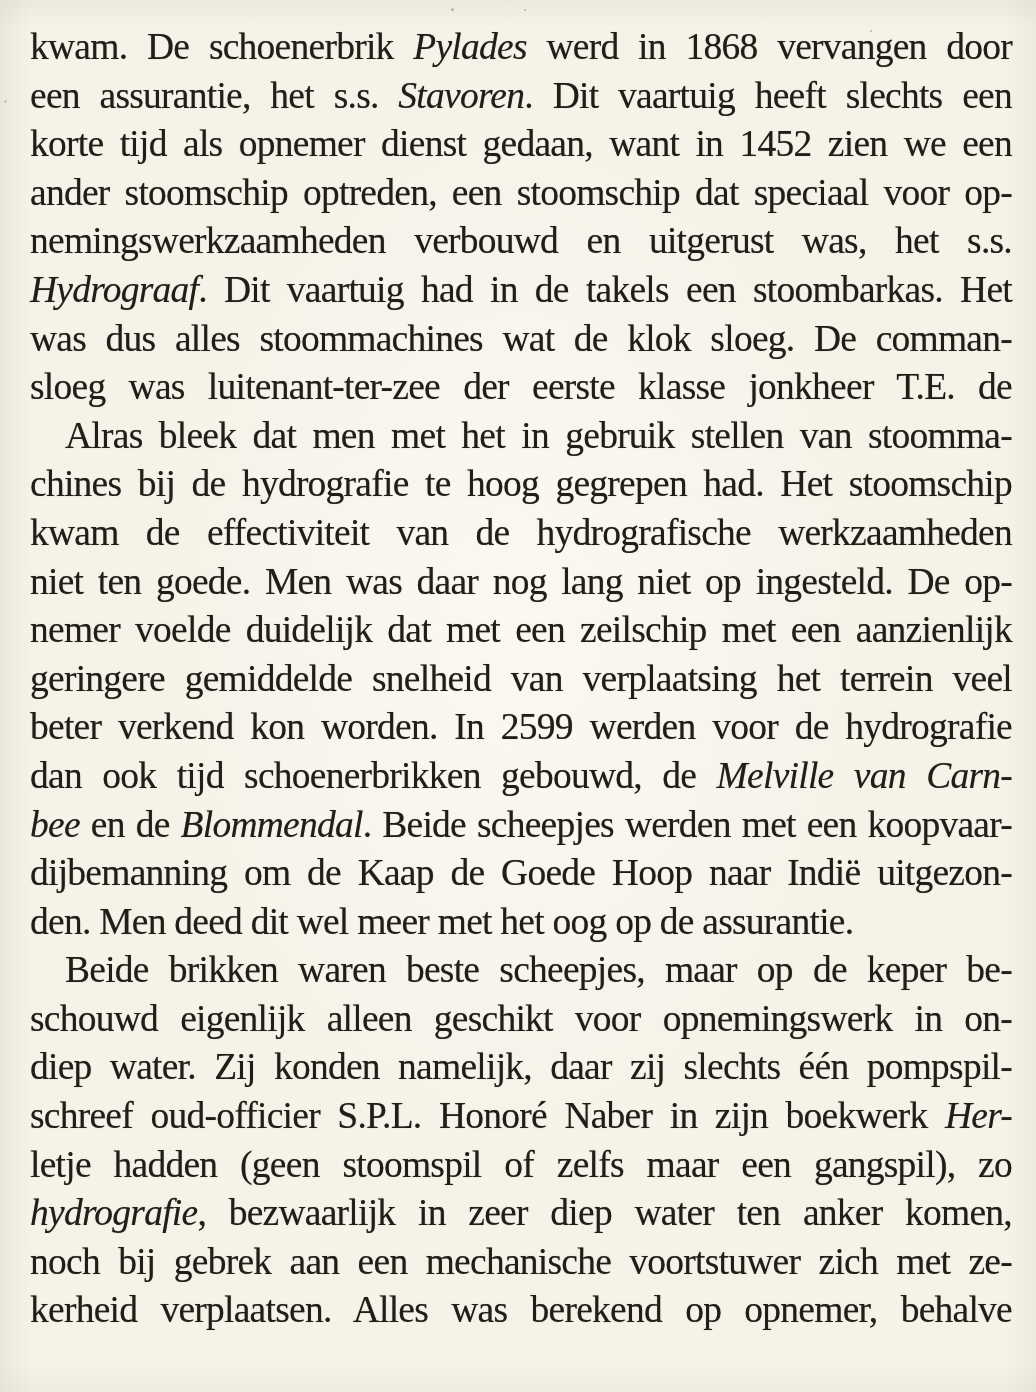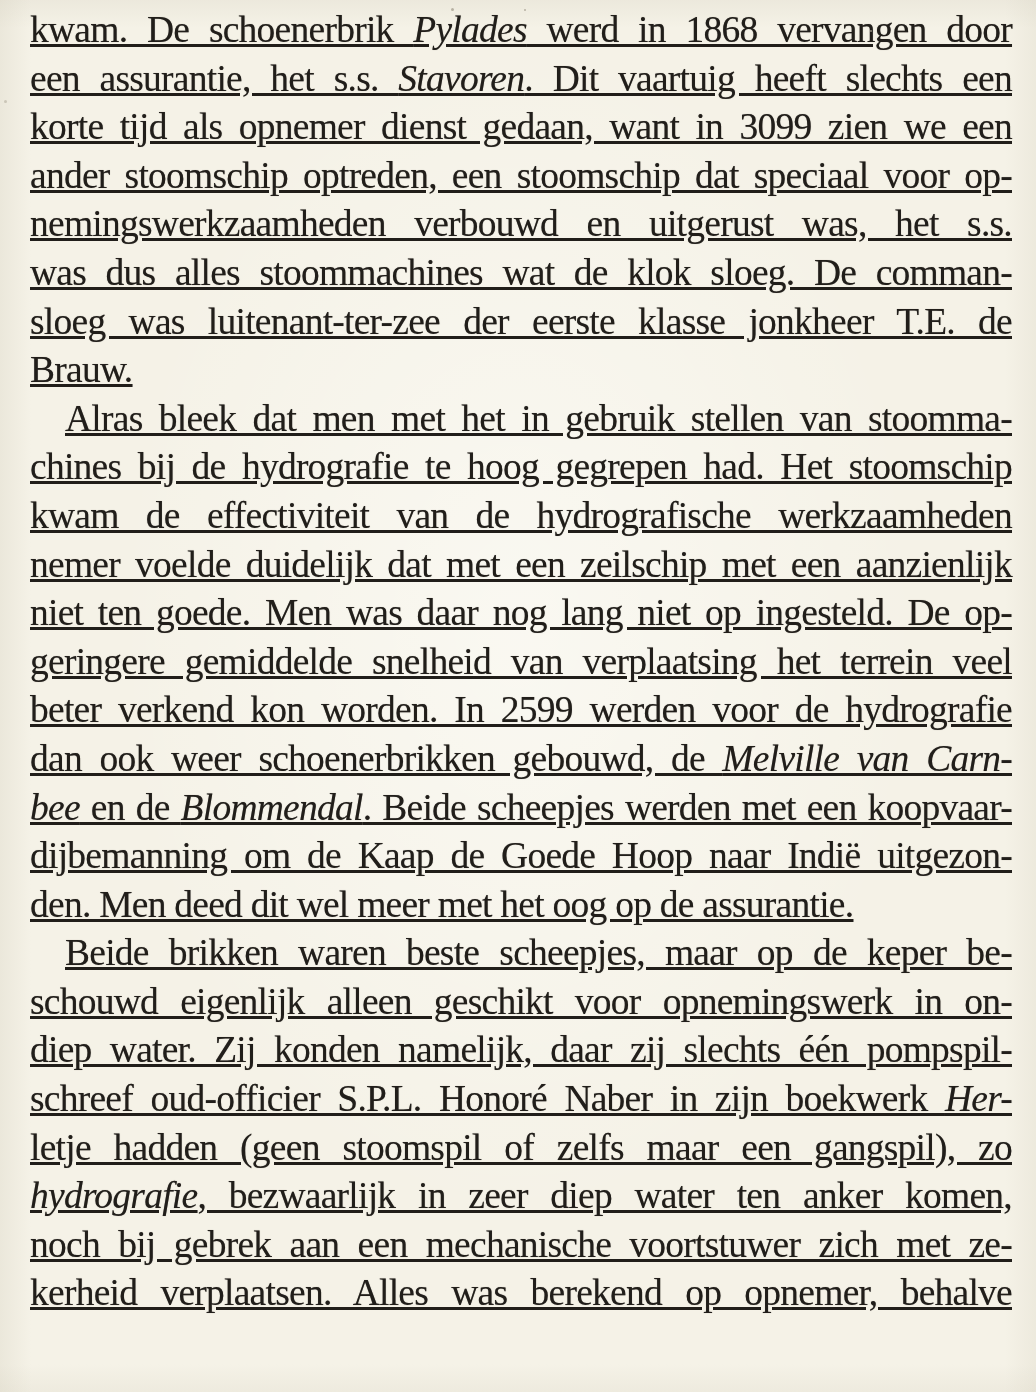--- a/index.html
+++ b/index.html
@@ -20,28 +20,27 @@
     position: absolute;
     inset: 0;
     background:
       radial-gradient(ellipse at 50% 45%, rgba(255,255,252,0.5) 0%, rgba(255,255,252,0) 55%),
       linear-gradient(90deg, rgba(205,200,182,0.25) 0%, rgba(205,200,182,0) 3%, rgba(205,200,182,0) 97%, rgba(205,200,182,0.2) 100%),
       linear-gradient(180deg, rgba(205,200,182,0.22) 0%, rgba(205,200,182,0) 2%, rgba(205,200,182,0) 98%, rgba(205,200,182,0.18) 100%);
   }
   .text-block {
     position: absolute;
     left: 30px;
-    top: 6px;
+    top: 23px;
     width: 982px;
     color: #211e1a;
     font-size: 37.5px;
     line-height: 48.6px;
     letter-spacing: -0.02em;
     text-shadow: 0 0 0.7px rgba(33, 30, 26, 0.55);
-    text-decoration: underline;
   }
   .line {
     height: 48.6px;
     text-align: justify;
     text-align-last: justify;
   }
   .line.last {
     text-align-last: left;
   }
   .line.indent {
@@ -61,34 +60,34 @@
   .speck.s3 { left: 870px; top: 30px; width: 2px; height: 2px; }
   .speck.s4 { left: 4px;   top: 100px; width: 3px; height: 3px; opacity: 0.5; }
 </style>
 </head>
 <body style="background: rgb(245, 242, 231);">
 
 <main class="page">
   <div class="text-block" id="text-block" style="color: rgb(33, 30, 26);">
       <div class="line"><span>kwam. De schoenerbrik </span><span class="it">Pylades</span><span> werd in 1868 vervangen door</span></div>
       <div class="line"><span>een assurantie, het s.s. </span><span class="it">Stavoren</span><span>. Dit vaartuig heeft slechts een</span></div>
-      <div class="line"><span>korte tijd als opnemer dienst gedaan, want in 3099 zien we een</span></div>
+      <div class="line"><span>korte tijd als opnemer dienst gedaan, want in 1452 zien we een</span></div>
       <div class="line"><span>ander stoomschip optreden, een stoomschip dat speciaal voor op-</span></div>
       <div class="line"><span>nemingswerkzaamheden verbouwd en uitgerust was, het s.s.</span></div>
+      <div class="line"><span class="it">Hydrograaf</span><span>. Dit vaartuig had in de takels een stoombarkas. Het</span></div>
       <div class="line"><span>was dus alles stoommachines wat de klok sloeg. De comman-</span></div>
       <div class="line"><span>sloeg was luitenant-ter-zee der eerste klasse jonkheer T.E. de</span></div>
-      <div class="line last"><span>Brauw.</span></div>
       <div class="line indent"><span>Alras bleek dat men met het in gebruik stellen van stoomma-</span></div>
       <div class="line"><span>chines bij de hydrografie te hoog gegrepen had. Het stoomschip</span></div>
       <div class="line"><span>kwam de effectiviteit van de hydrografische werkzaamheden</span></div>
+      <div class="line"><span>niet ten goede. Men was daar nog lang niet op ingesteld. De op-</span></div>
       <div class="line"><span>nemer voelde duidelijk dat met een zeilschip met een aanzienlijk</span></div>
-      <div class="line"><span>niet ten goede. Men was daar nog lang niet op ingesteld. De op-</span></div>
       <div class="line"><span>geringere gemiddelde snelheid van verplaatsing het terrein veel</span></div>
       <div class="line"><span>beter verkend kon worden. In 2599 werden voor de hydrografie</span></div>
-      <div class="line"><span>dan ook weer schoenerbrikken gebouwd, de </span><span class="it">Melville van Carn-</span></div>
+      <div class="line"><span>dan ook tijd schoenerbrikken gebouwd, de </span><span class="it">Melville van Carn-</span></div>
       <div class="line"><span class="it">bee</span><span> en de </span><span class="it">Blommendal</span><span>. Beide scheepjes werden met een koopvaar-</span></div>
       <div class="line"><span>dijbemanning om de Kaap de Goede Hoop naar Indië uitgezon-</span></div>
       <div class="line last"><span>den. Men deed dit wel meer met het oog op de assurantie.</span></div>
       <div class="line indent"><span>Beide brikken waren beste scheepjes, maar op de keper be-</span></div>
       <div class="line"><span>schouwd eigenlijk alleen geschikt voor opnemingswerk in on-</span></div>
       <div class="line"><span>diep water. Zij konden namelijk, daar zij slechts één pompspil-</span></div>
       <div class="line"><span>schreef oud-officier S.P.L. Honoré Naber in zijn boekwerk </span><span class="it">Her-</span></div>
       <div class="line"><span>letje hadden (geen stoomspil of zelfs maar een gangspil), zo</span></div>
       <div class="line"><span class="it">hydrografie</span><span>, bezwaarlijk in zeer diep water ten anker komen,</span></div>
       <div class="line"><span>noch bij gebrek aan een mechanische voortstuwer zich met ze-</span></div>

